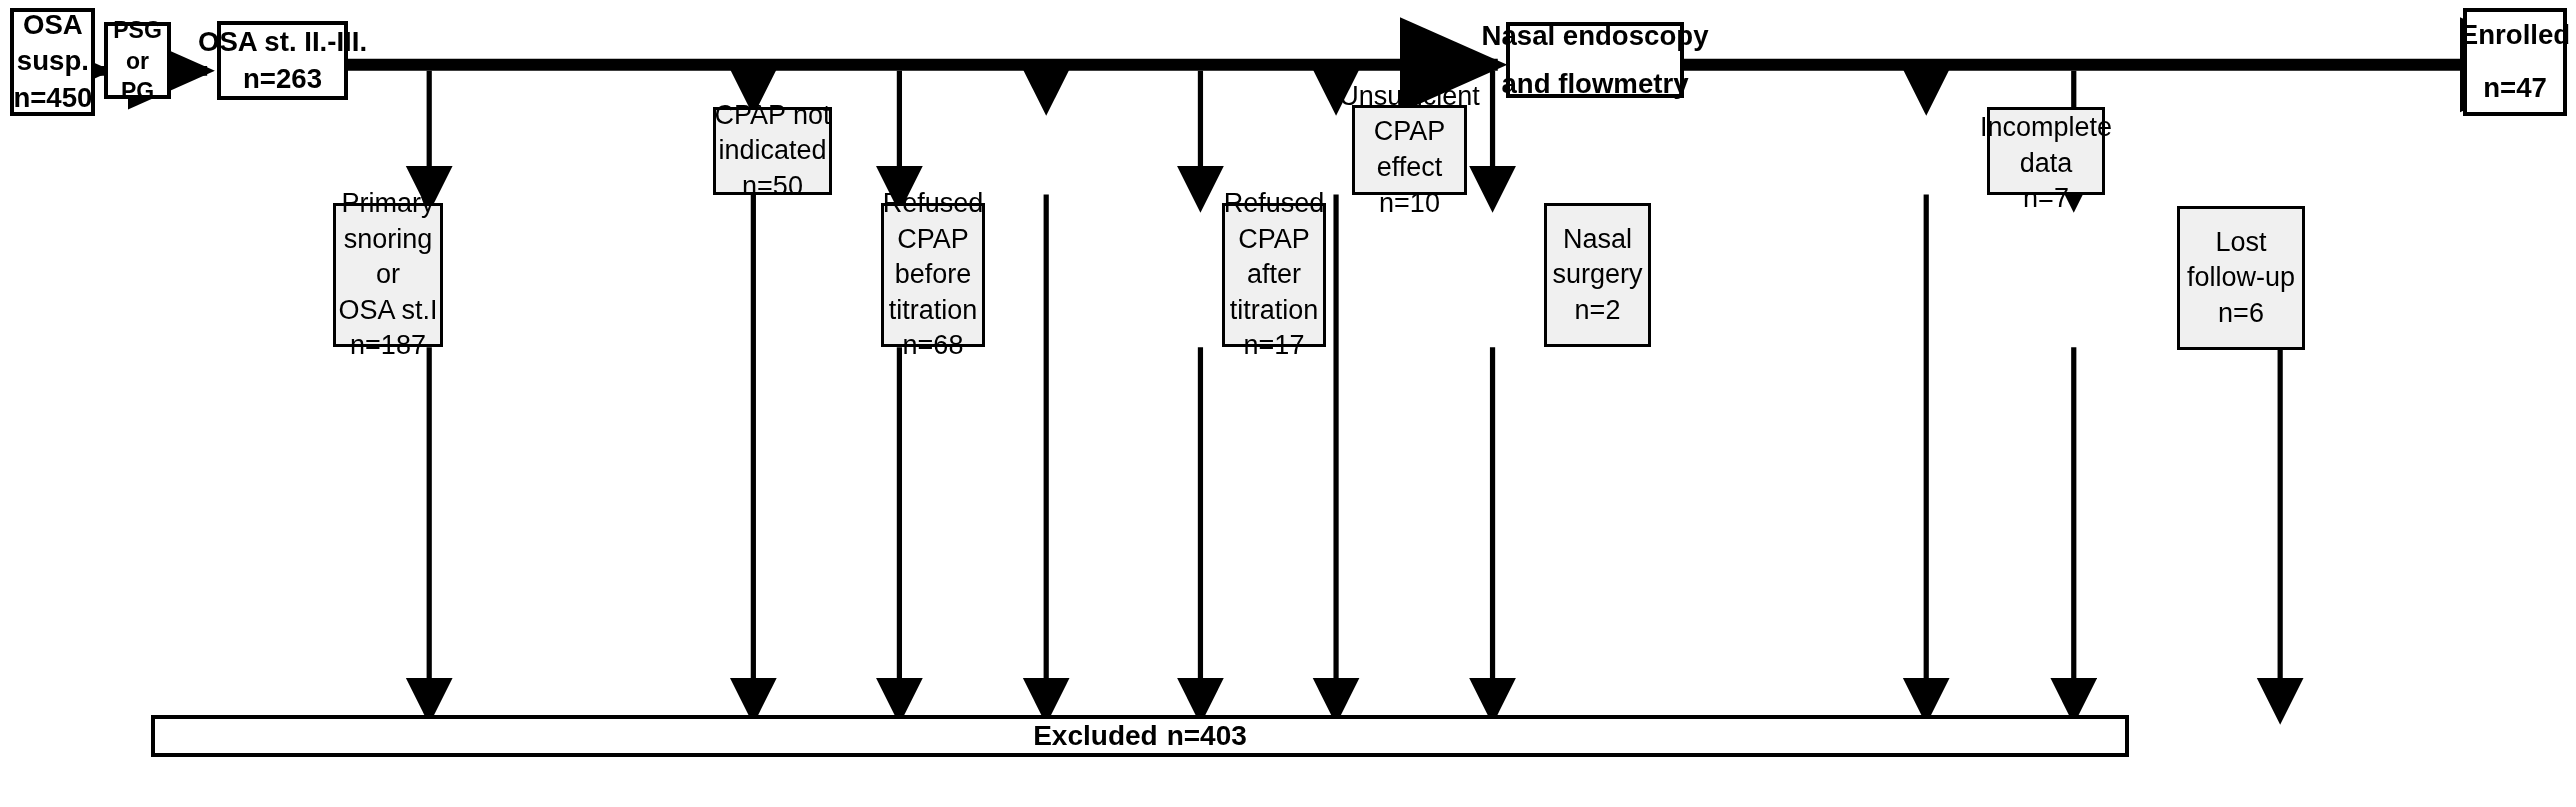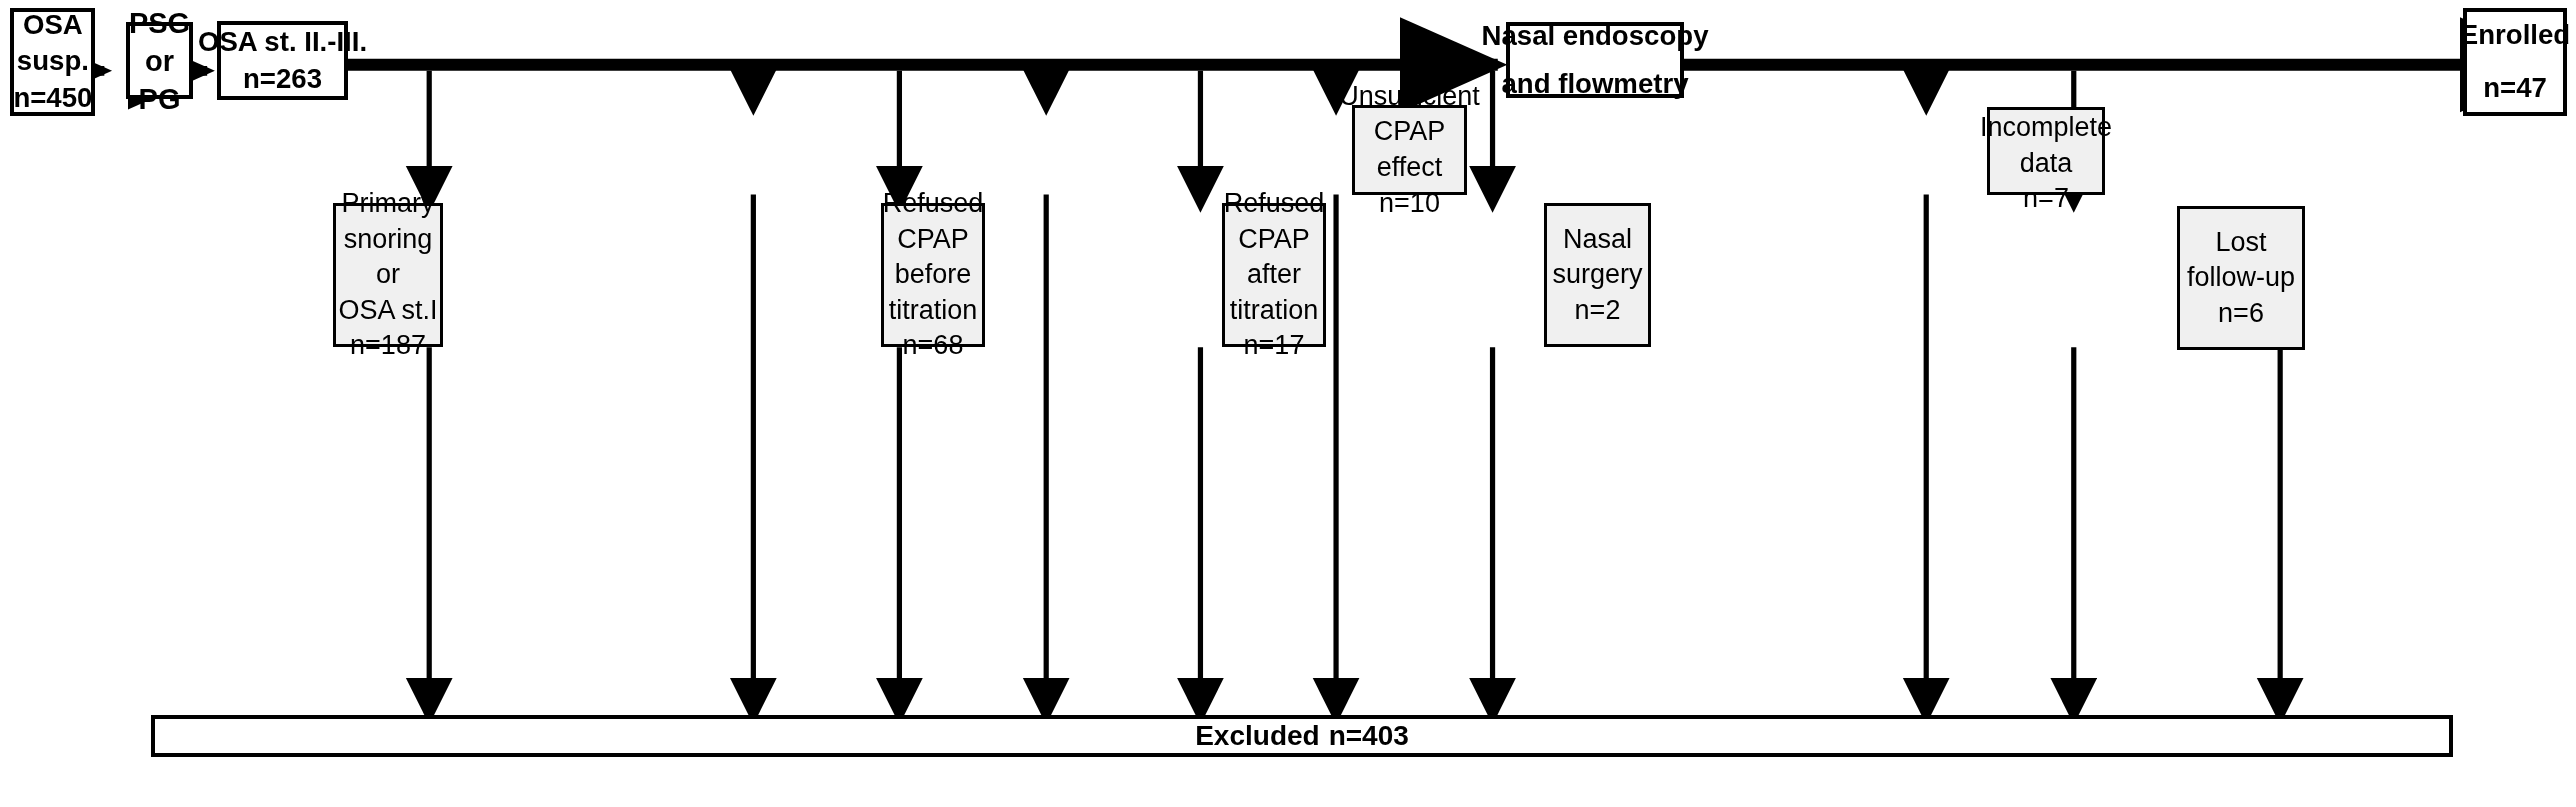--- a/index.html
+++ b/index.html
@@ -111,21 +111,21 @@
     </g>
   </svg>
 
   <div class="node primary" style="left:10.4px; top:7.5px; width:85px; height:108px;">
     <span class="line">OSA</span>
     <span class="line">susp.</span>
     <span class="spacer"></span>
     <span class="line">n=450</span>
   </div>
 
-  <div class="node primary" style="left:126px; top:22.4px; width:67px; height:77px; font-size:29px;">
+  <div class="node primary" style="left:104px; top:22.4px; width:67px; height:77px; font-size:23px;">
     <span class="line">PSG</span>
     <span class="line">or</span>
     <span class="line">PG</span>
   </div>
 
   <div class="node primary" style="left:217px; top:21px; width:131px; height:79px;">
     <span class="line">OSA st. II.-III.</span>
     <span class="spacer"></span>
     <span class="line">n=263</span>
   </div>
@@ -134,20 +134,25 @@
     <span class="line">Nasal endoscopy</span>
     <span class="line">and flowmetry</span>
   </div>
 
   <div class="node primary" style="left:2463px; top:7.5px; width:104px; height:108px;">
     <span class="line">Enrolled</span>
     <span class="spacer"></span>
     <span class="line">n=47</span>
   </div>
 
+  <div class="node excl" style="left:713px; top:107px; width:119px; height:88px;">
+    <span class="line">CPAP not</span>
+    <span class="line">indicated</span>
+    <span class="line">n=50</span>
+  </div>
 
 
   <div class="node excl" style="left:1352px; top:105px; width:115px; height:90px;">
     <span class="line">Unsufficient</span>
     <span class="line">CPAP</span>
     <span class="line">effect</span>
     <span class="line">n=10</span>
   </div>
 
   <div class="node excl" style="left:1987px; top:107px; width:118px; height:88px;justify-content:space-between;">
@@ -185,19 +190,19 @@
     <span class="line">surgery</span>
     <span class="line">n=2</span>
   </div>
 
   <div class="node excl" style="left:2177px; top:206px; width:128px; height:144px;">
     <span class="line">Lost</span>
     <span class="line">follow-up</span>
     <span class="line">n=6</span>
   </div>
 
-  <div class="node summary" style="left:151px; top:715px; width:2302px; height:42px;">
+  <div class="node summary" style="left:151px; top:715px; width:1978px; height:42px;">
     <span class="line">Excluded</span>
     <span class="line">n=403</span>
   </div>
 
 </div>
 
 
 </body></html>

